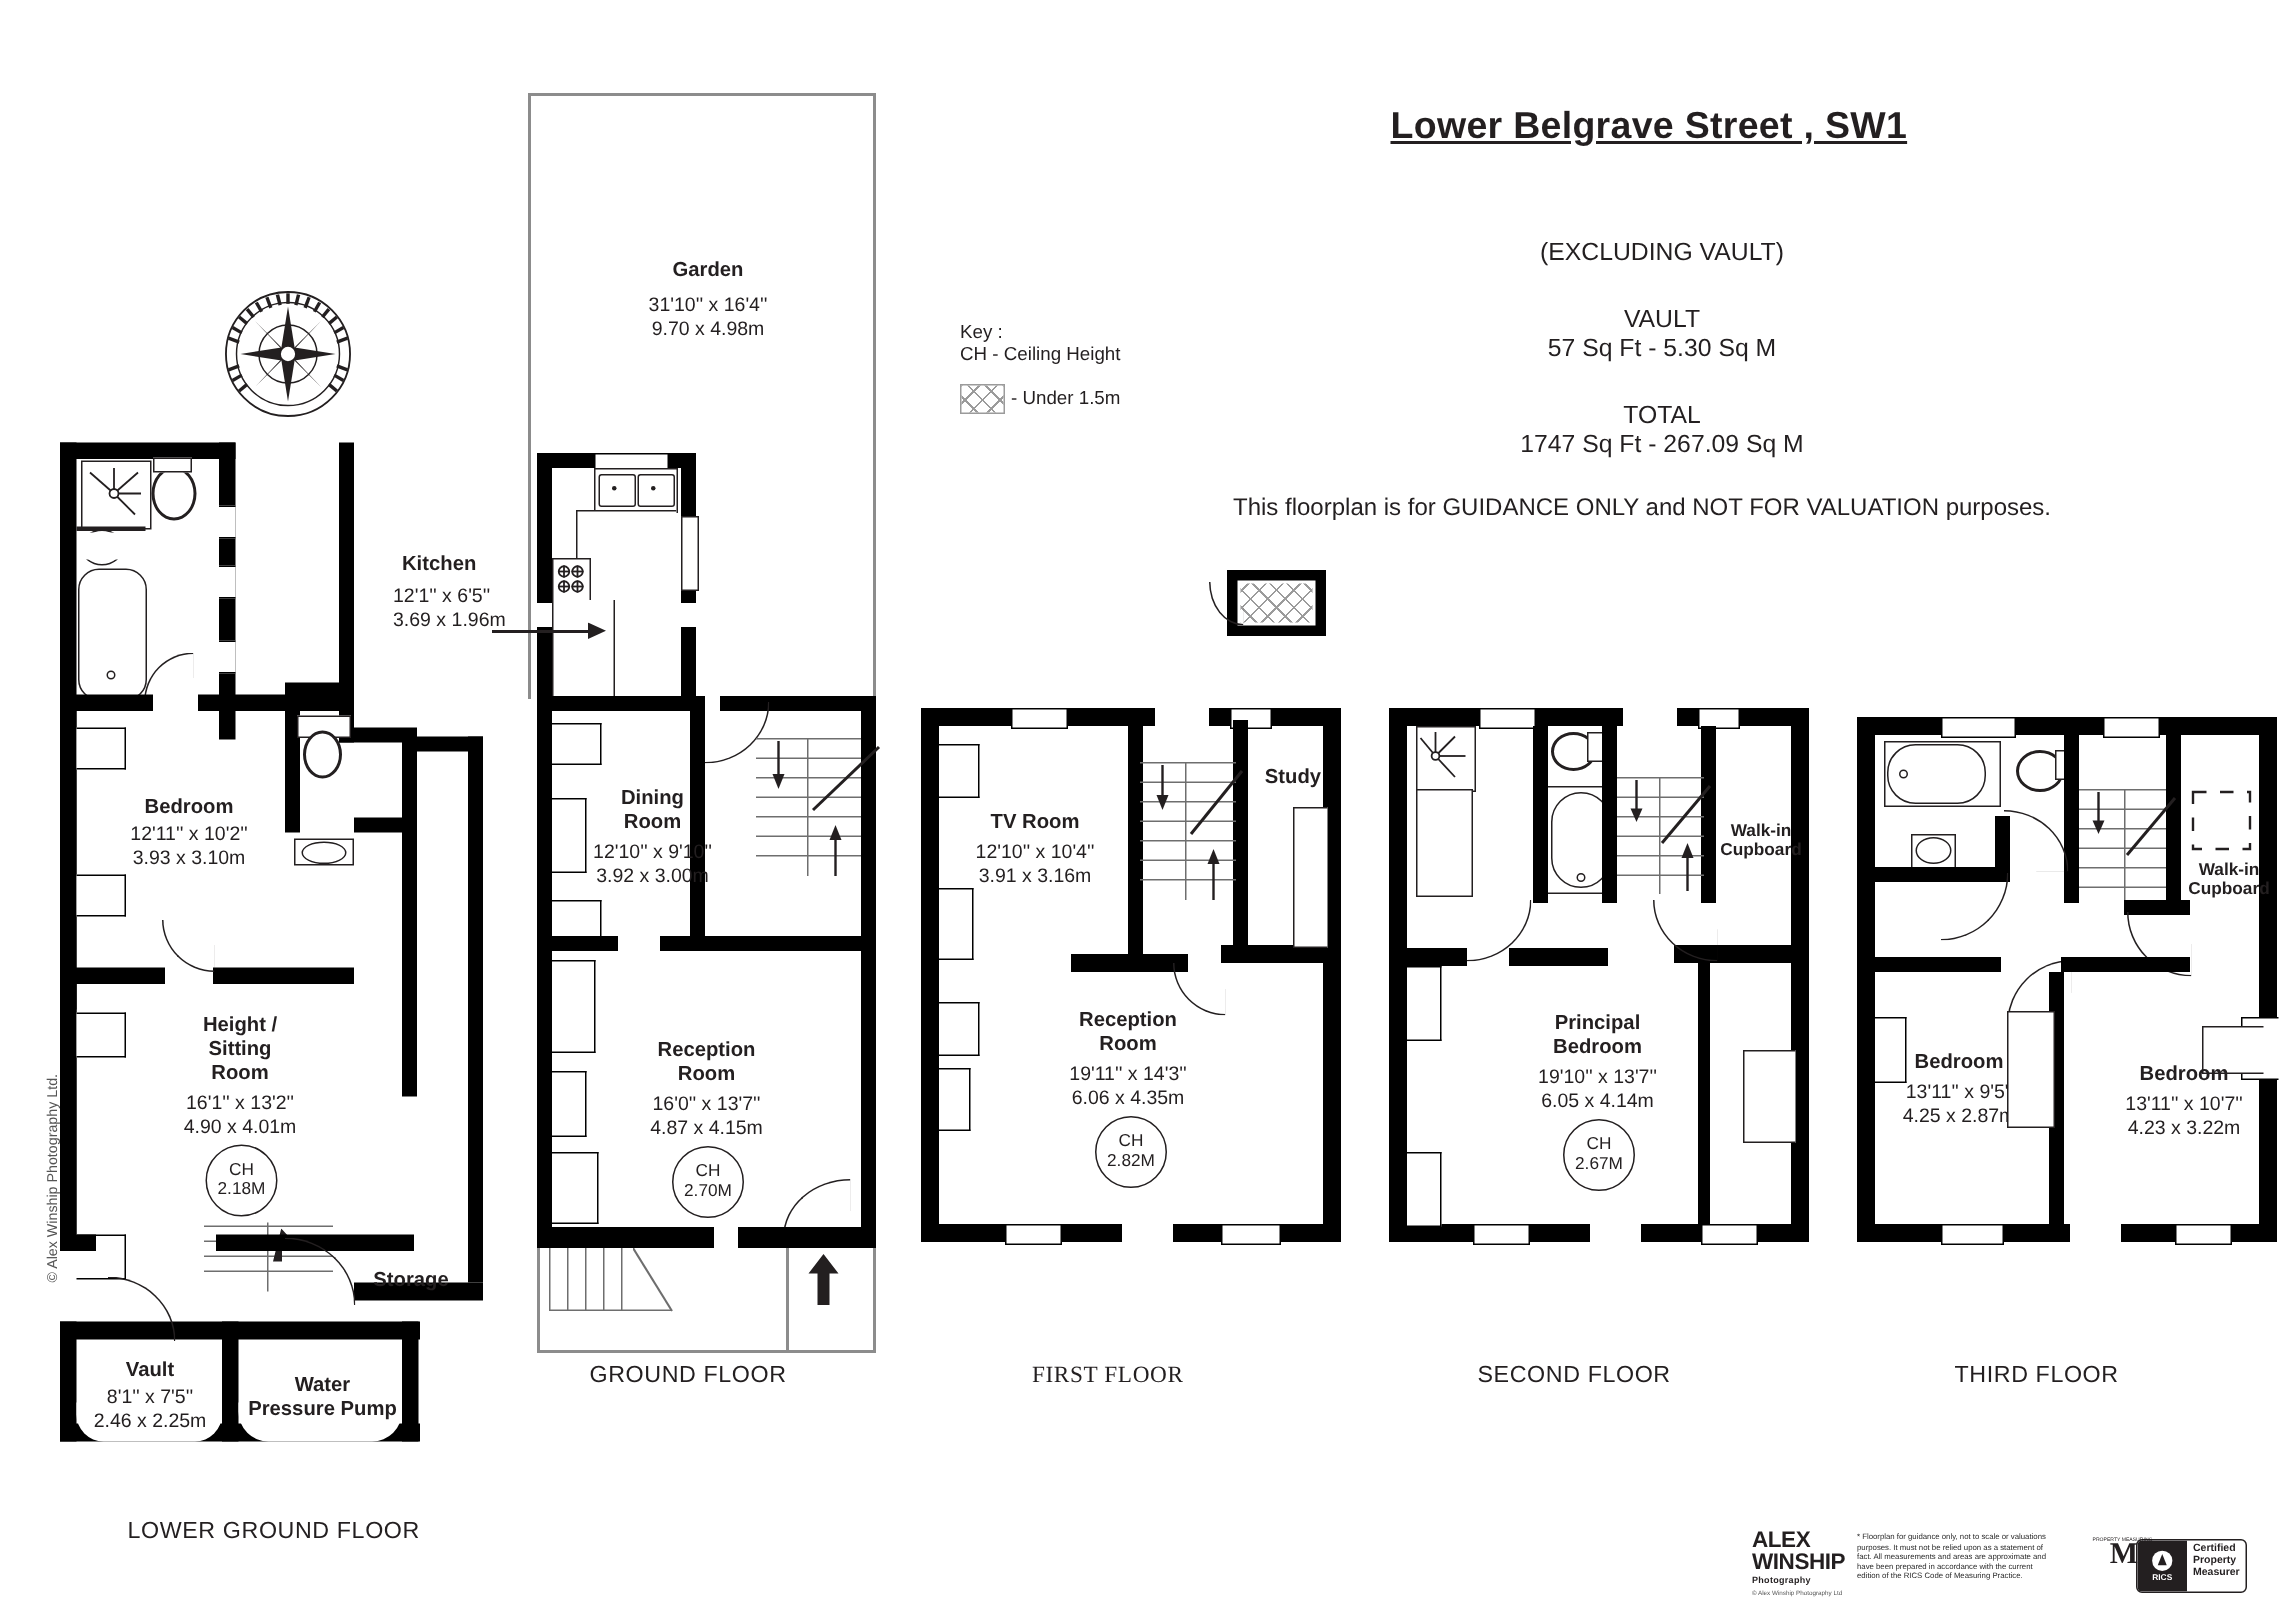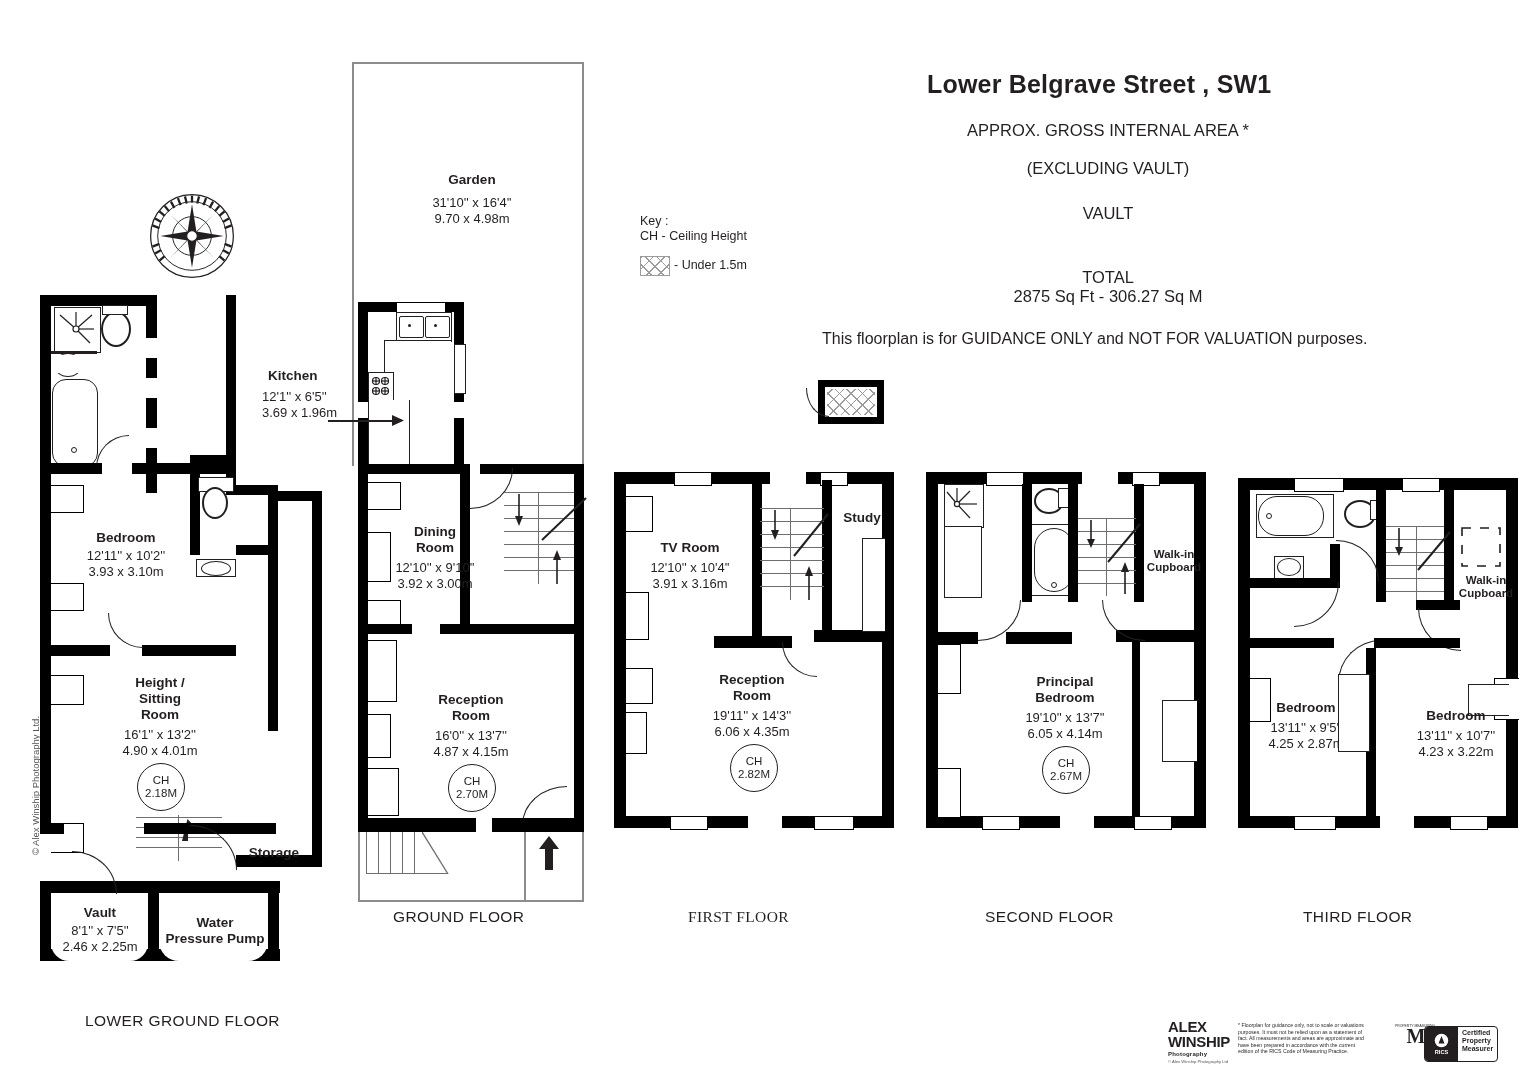--- a/index.html
+++ b/index.html
@@ -45,26 +45,26 @@
   .rics-txt{padding:2px 4px;font-size:7px;font-weight:bold;line-height:8px;}
   .mm{font-family:"Liberation Serif",serif;font-size:20px;font-weight:bold;line-height:17px;
       letter-spacing:-2px;}
   .mm-top{font-size:3.4px;letter-spacing:0;line-height:4px;}
 </style>
 </head>
 <body>
 
 <div class="root">
 
-  <div class="abs title" style="left:927px;top:70px;">Lower Belgrave Street , SW1</div>
-  <div class="abs hdr" style="left:858px;top:121px;width:500px;">APPROX. GROSS INTERNAL  AREA *</div>
+  <div class="abs title" style="left:927px;top:70px;text-decoration:underline;">Lower Belgrave Street , SW1</div>
   <div class="abs hdr" style="left:858px;top:159px;width:500px;">(EXCLUDING VAULT)</div>
   <div class="abs hdr" style="left:858px;top:204px;width:500px;">VAULT</div>
+  <div class="abs hdr" style="left:858px;top:223px;width:500px;">57 Sq Ft  -  5.30 Sq M</div>
   <div class="abs hdr" style="left:858px;top:268px;width:500px;">TOTAL</div>
-  <div class="abs hdr" style="left:858px;top:287px;width:500px;">2875 Sq Ft  -  306.27 Sq M</div>
+  <div class="abs hdr" style="left:858px;top:287px;width:500px;">1747 Sq Ft  -  267.09 Sq M</div>
   <div class="abs guid" style="left:822px;top:330px;">This floorplan is for GUIDANCE ONLY and NOT FOR VALUATION purposes.</div>
 
   <div class="abs keytxt" style="left:640px;top:214px;">Key :</div>
   <div class="abs keytxt" style="left:640px;top:229px;">CH - Ceiling Height</div>
   <div class="abs hatch" style="left:640px;top:256px;width:28px;height:18px;border:1px solid #9b9b9b;"></div>
   <div class="abs keytxt" style="left:674px;top:258px;">- Under 1.5m</div>
 
   <div class="abs" style="left:148px;top:192px;width:88px;height:88px;">
     <svg viewBox="0 0 100 100" width="88" height="88">
       <circle cx="50" cy="50" r="47" fill="none" stroke="#231f20" stroke-width="1.4"></circle>

